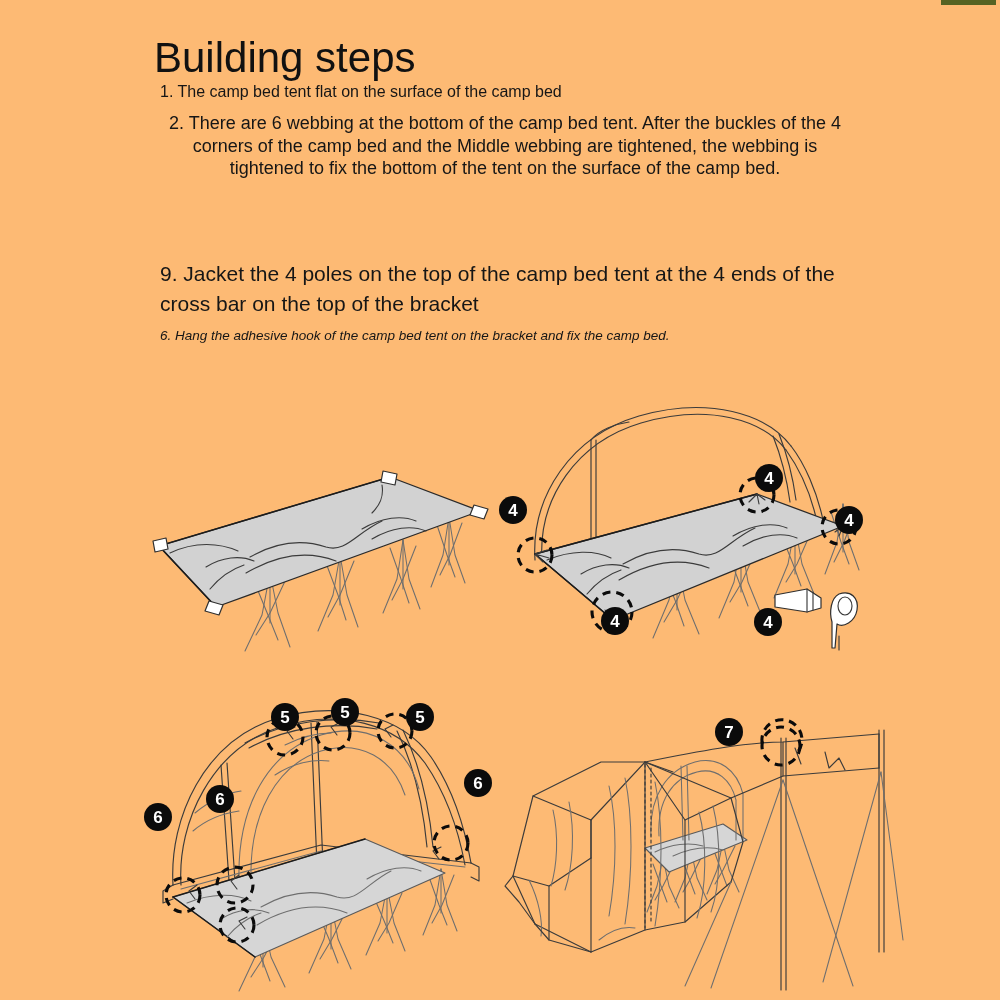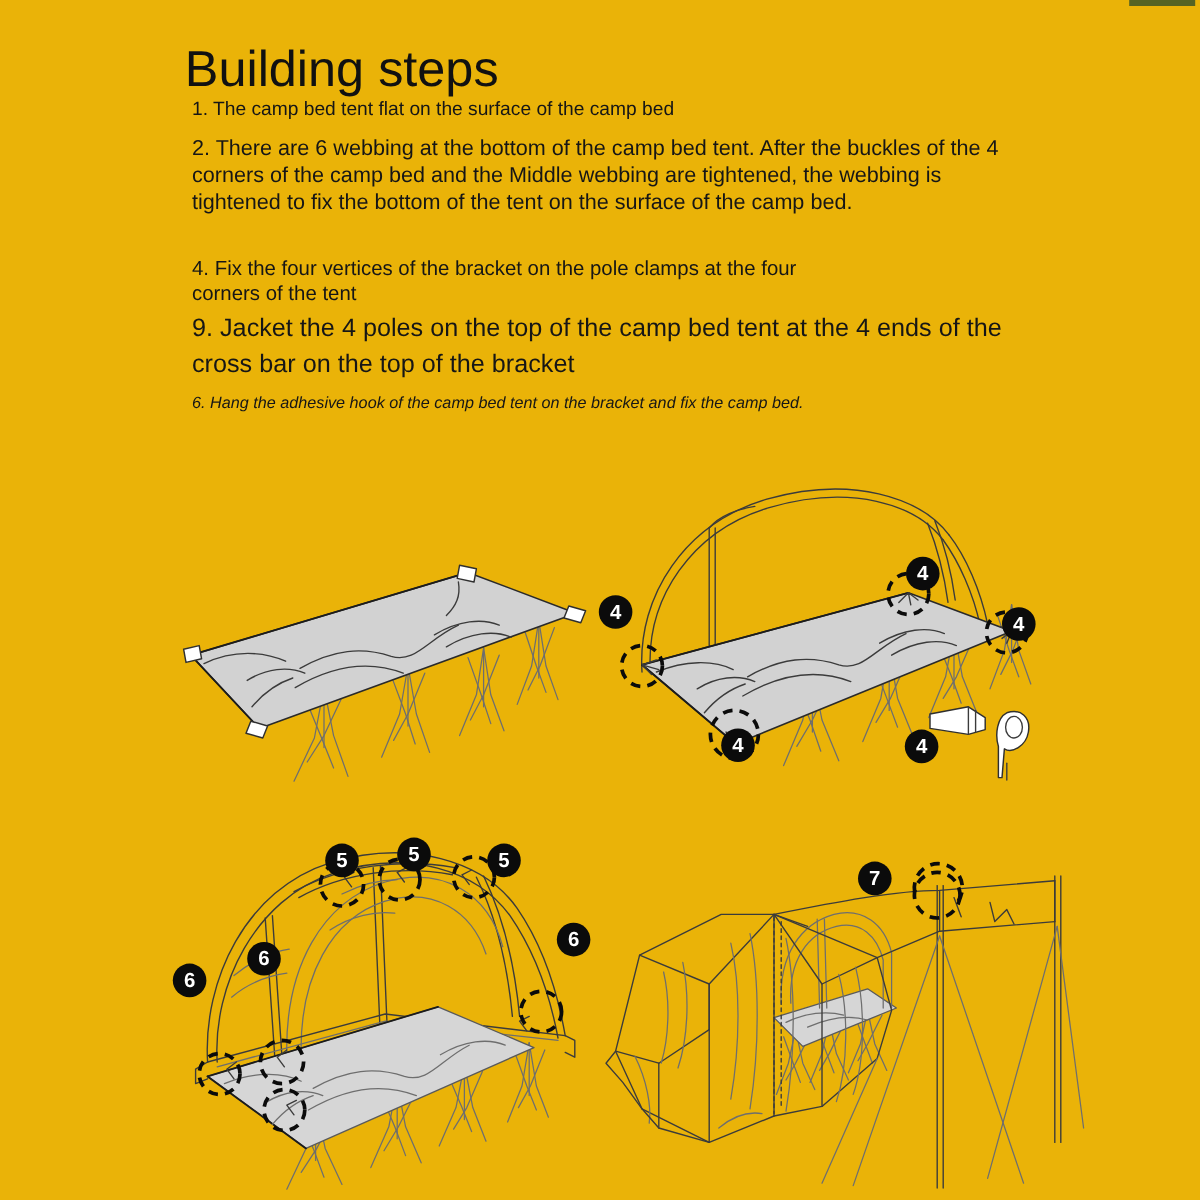--- a/index.html
+++ b/index.html
@@ -11,21 +11,21 @@
     width: 1000px;
     height: 1000px;
     position: relative;
     overflow: hidden;
     font-family: "Liberation Sans", sans-serif;
     color: #111111;
   }
   #page {
     position: absolute;
     inset: 0;
-    background: #eab308;
+    background: #fdba74;
   }
   .accent-bar {
     position: absolute;
     top: 0px;
     left: 941px;
     width: 55px;
     height: 5px;
     background: #556323;
   }
   .page-title {
@@ -38,21 +38,21 @@
     line-height: 1.05;
     color: #111111;
     white-space: nowrap;
   }
   .step {
     position: absolute;
     color: #161616;
     font-weight: 400;
   }
   .s1 { left: 160px; top: 64px;  font-size: 16px; line-height: 1.5;  width: 700px; }
-  .s2 { left: 160px; top: 94px;  font-size: 18px;   line-height: 1.25; width: 690px; }
+  .s2 { left: 160px; top: 94px;  font-size: 18px;   line-height: 1.25; width: 690px; text-align: center; }
   .s3 { left: 160px; top: 170px; font-size: 18px;   line-height: 1.3;  width: 690px; }
   .s4 { left: 160px; top: 196px; font-size: 17px;   line-height: 1.25; width: 540px; }
   .s5 { left: 160px; top: 238px; font-size: 21px;   line-height: 1.45; width: 700px; }
   .s6 { left: 160px; top: 313px; font-size: 13.5px; line-height: 1.4;  width: 700px; font-style: italic; }
   .s7 { left: 160px; top: 346px; font-size: 16px;   line-height: 2.1;  width: 700px; }
 
   .figures {
     position: absolute;
     left: 0;
     top: 400px;
@@ -89,21 +89,20 @@
 <body>
 
 <div id="page">
 
   <div class="accent-bar"></div>
 
   <h1 class="page-title">Building steps</h1>
 
   <p class="step s1">1. The camp bed tent flat on the surface of the camp bed</p>
   <p class="step s2">2. There are 6 webbing at the bottom of the camp bed tent. After the buckles of the 4 corners of the camp bed and the Middle webbing are tightened, the webbing is tightened to fix the bottom of the tent on the surface of the camp bed.</p>
-  <p class="step s4">4. Fix the four vertices of the bracket on the pole clamps at the four corners of the tent</p>
   <p class="step s5">9. Jacket the 4 poles on the top of the camp bed tent at the 4 ends of the cross bar on the top of the bracket</p>
   <p class="step s6">6. Hang the adhesive hook of the camp bed tent on the bracket and fix the camp bed.</p>
 
   <div class="figures">
 
     <div class="figure fig-cot">
       <svg viewBox="0 0 340 230">
 
         <g class="ln-l">
           <path d="M120 118 L112 160 L95 196"></path>

